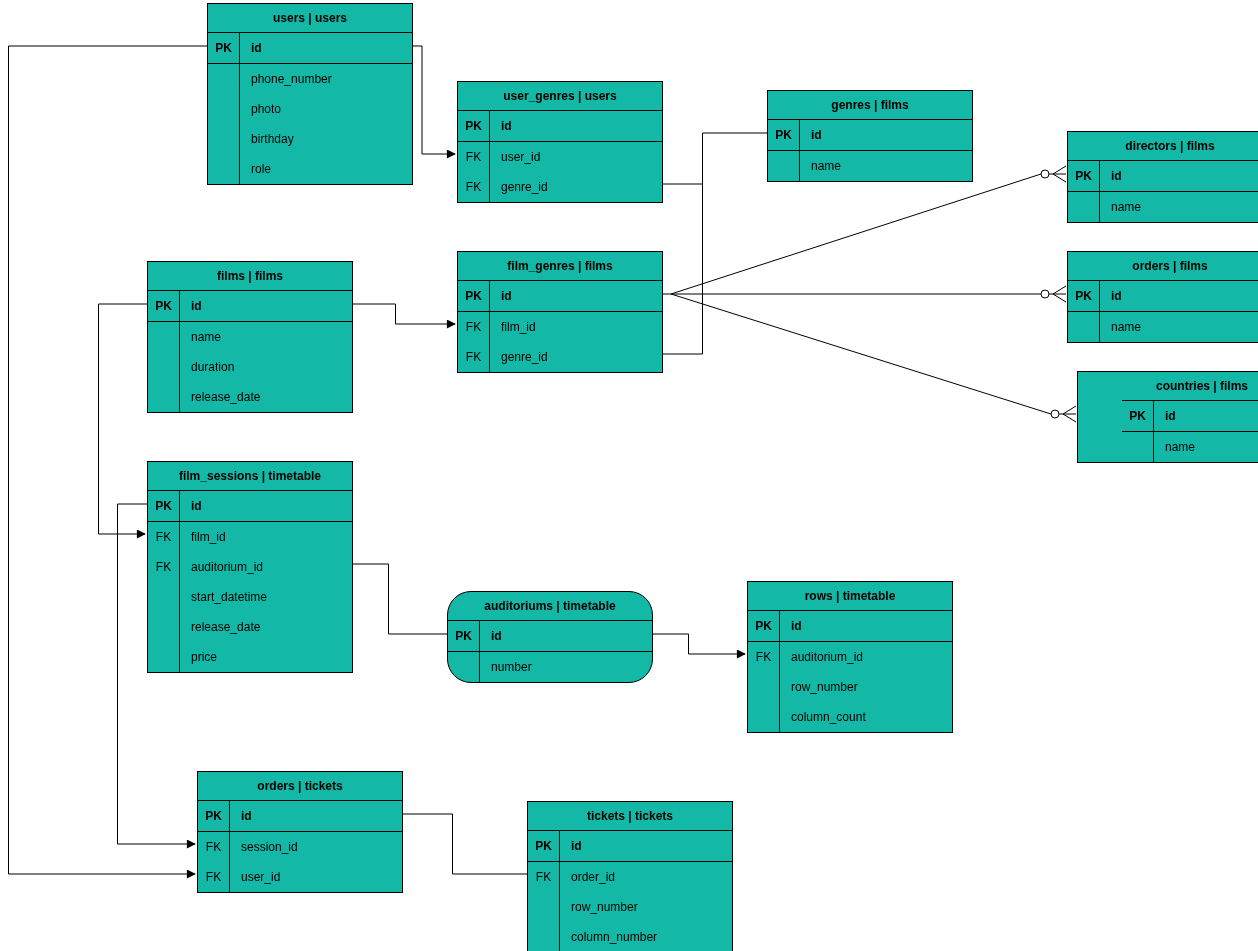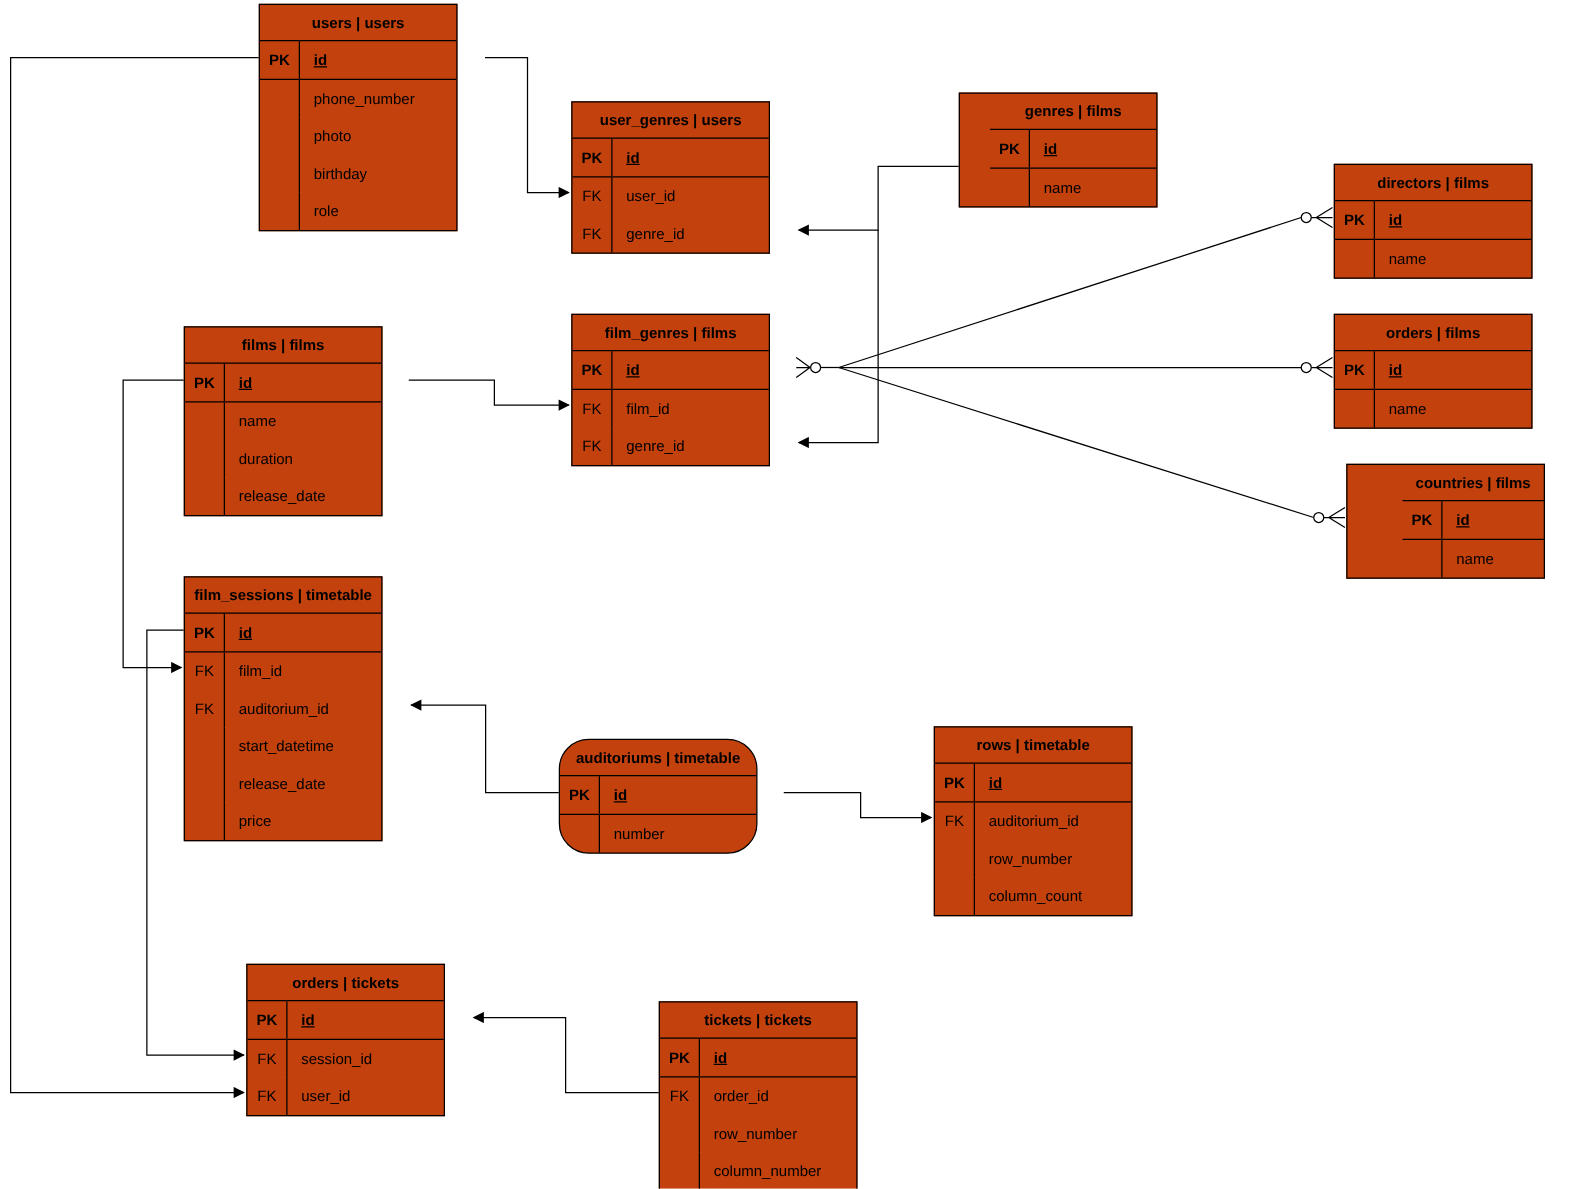--- a/index.html
+++ b/index.html
@@ -8,23 +8,23 @@
     width:1258px;height:951px;
     background:#ffffff;
     font-family:"Liberation Sans", sans-serif;
     color:#000000;
     overflow:hidden;
   }
   #wires{position:absolute;left:0;top:0;z-index:0;}
   .tbl{
     position:absolute;
     box-sizing:border-box;
-    width:159px;
+    width:206px;
     border:1px solid #000;
-    background:#c2410c;
+    background:#14b8a6;
     z-index:1;
     font-size:12px;
   }
   .tbl-title{
     height:28px;
     line-height:28px;
     text-align:center;
     font-weight:bold;
     border-bottom:1px solid #000;
     white-space:nowrap;
@@ -43,21 +43,21 @@
     display:flex;
     align-items:center;
     justify-content:center;
     white-space:nowrap;
   }
   .pk-row .key{font-weight:bold;}
   .fld{
     padding-left:11px;
     white-space:nowrap;
   }
-  .pk-fld{font-weight:bold;text-decoration:underline;}
+  .pk-fld{font-weight:bold;}
 </style>
 </head>
 <body>
 
 <div id="canvas">
 
   <svg id="wires" width="1258" height="951" viewBox="0 0 1258 951" fill="none" stroke="#000" stroke-width="1">
     <defs>
       <marker id="arr" viewBox="0 0 10 10" refX="9" refY="5" markerWidth="11" markerHeight="9" orient="auto">
         <path d="M0,0 L10,5 L0,10 z" fill="#000" stroke="none"></path>
@@ -154,21 +154,21 @@
         <span class="key">FK</span>
         <span class="fld">user_id</span>
       </div>
       <div class="tbl-row">
         <span class="key">FK</span>
         <span class="fld">genre_id</span>
       </div>
     </div>
   </div>
 
-  <div class="tbl" style="left:767px;top:74px;padding-left:24px;">
+  <div class="tbl" style="left:767px;top:90px;">
     <div class="tbl-title">genres | films</div>
     <div class="tbl-row pk-row">
       <span class="key">PK</span>
       <span class="fld pk-fld">id</span>
     </div>
     <div>
       <div class="tbl-row">
         <span class="key"></span>
         <span class="fld">name</span>
       </div>

